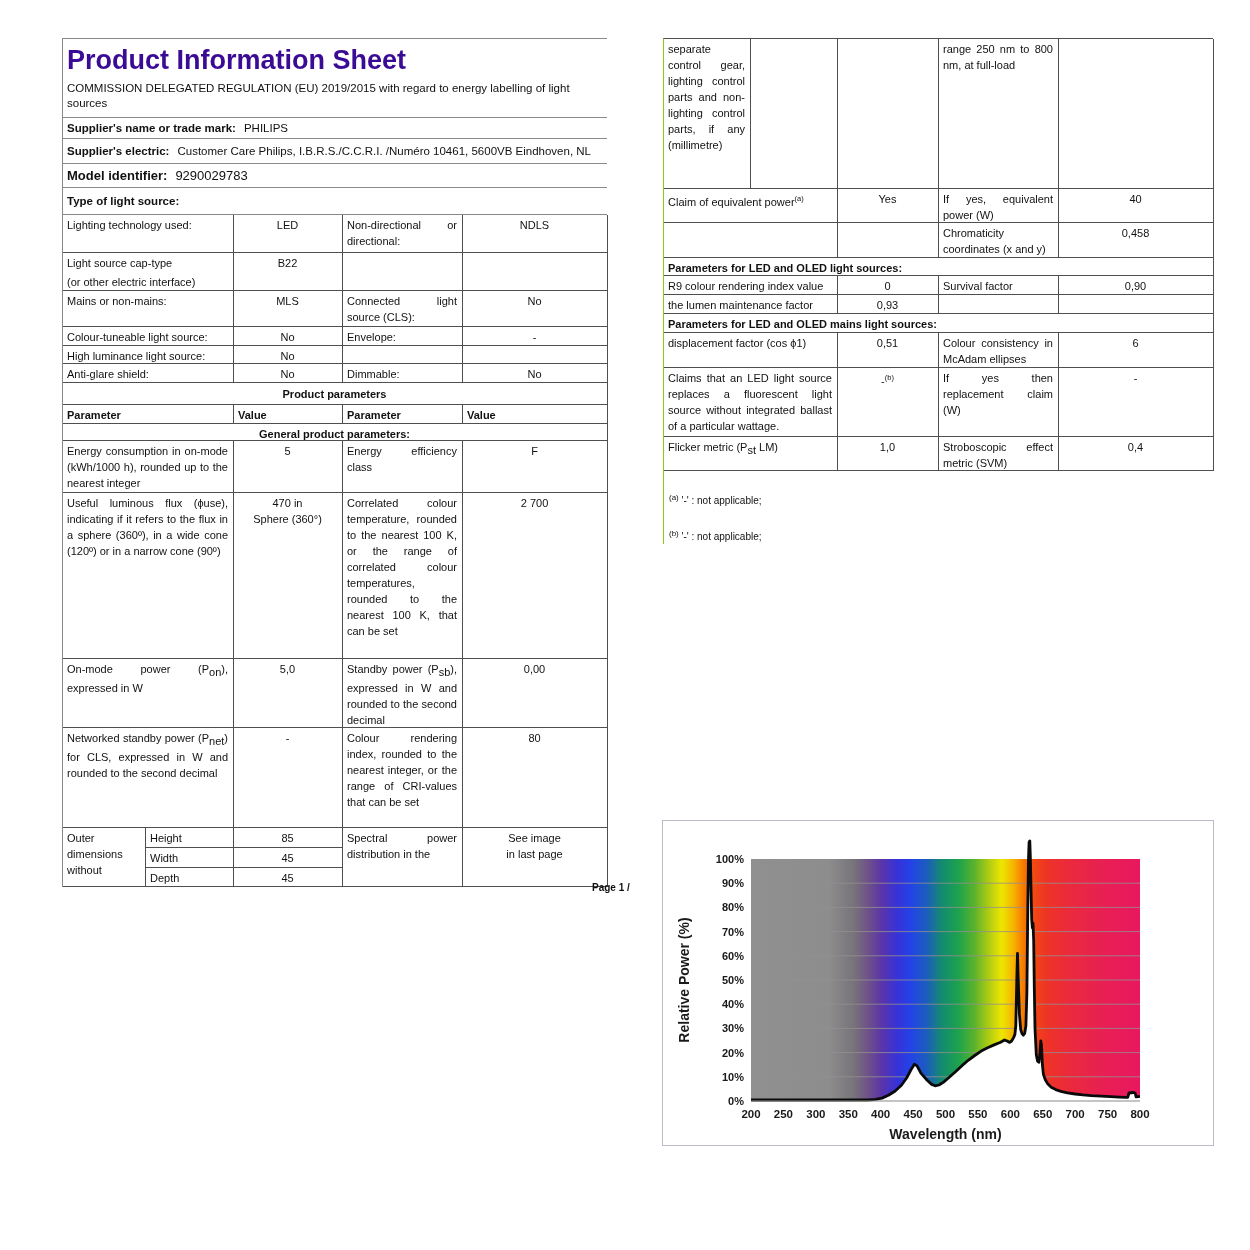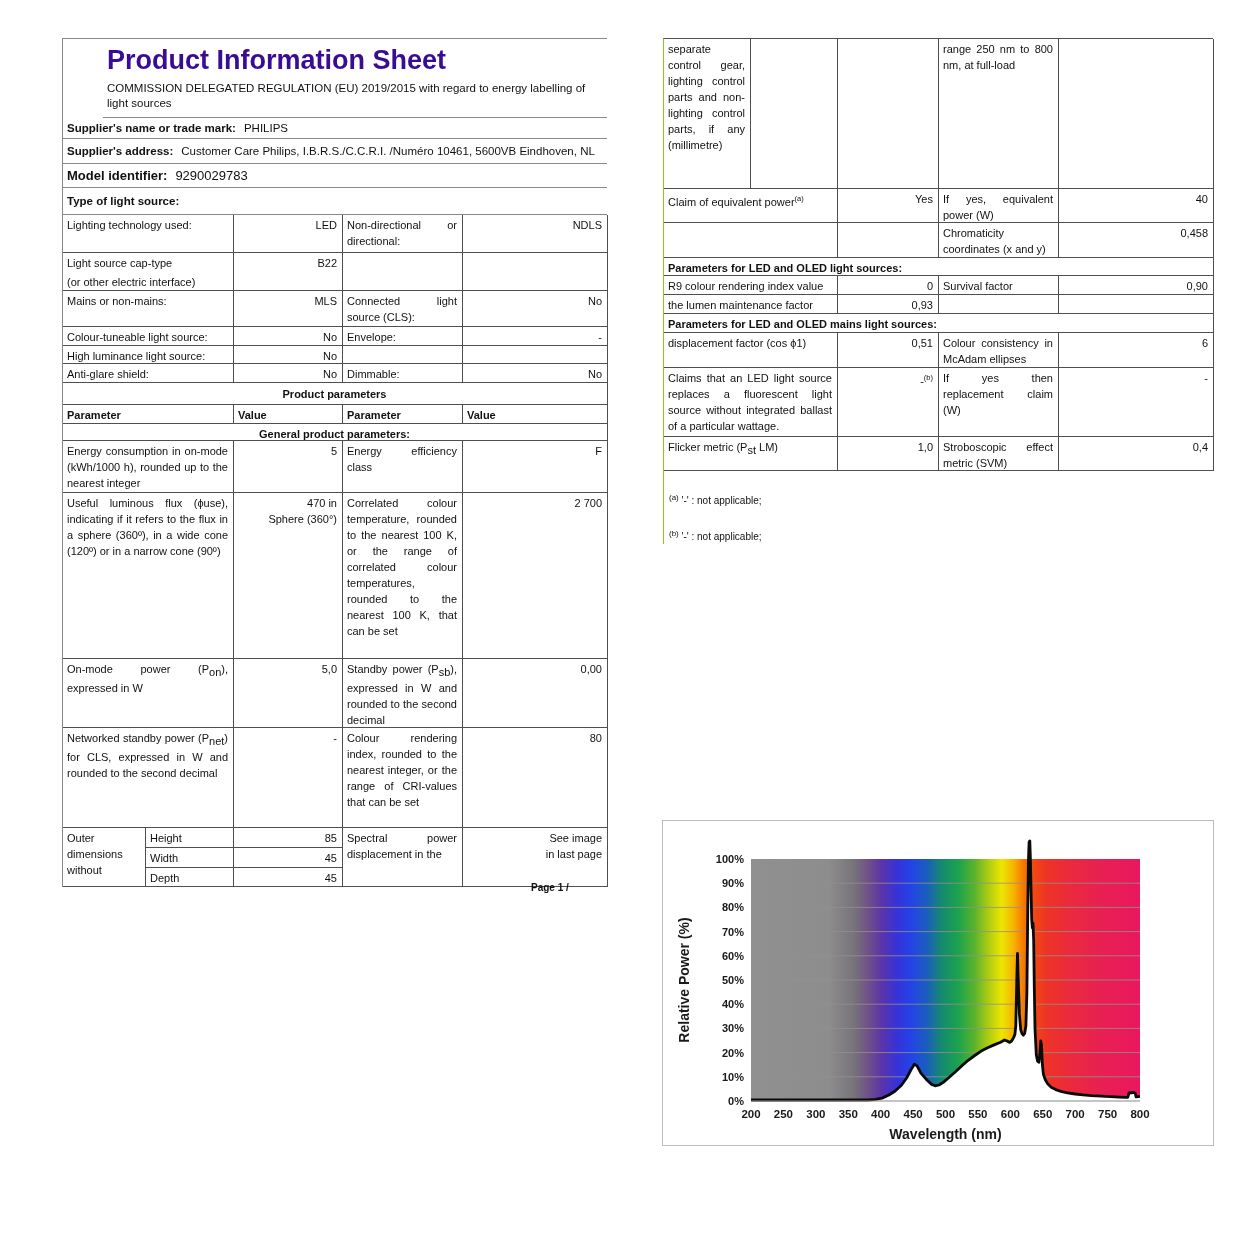--- a/index.html
+++ b/index.html
@@ -12,58 +12,58 @@
   .hdr-row { border-bottom:1px solid #8a8a8a; overflow:hidden; display:flex; align-items:center; white-space:nowrap; padding-left:4px; }
   .hdr-row b { margin-right:8px; }
   #title-block { display:block; padding:6px 4px 4px 4px; }
   h1 { font-size:27px; font-weight:700; color:#3a0b95; letter-spacing:0; line-height:30px; }
   .reg { font-size:11.5px; line-height:15px; margin-top:6px; color:#111; }
 
   .grid { display:grid; }
   .cell { border-right:1px solid #4f4f52; border-bottom:1px solid #4f4f52;
           font-size:11px; line-height:16px; padding:2px 5px 1px 4px; overflow:hidden; }
   .p { text-align:justify; }
-  .v { text-align:right; }
+  .v { text-align:center; }
   .c { text-align:center; font-weight:700; }
   .bh { font-weight:700; }
   sub { font-size:11px; }
   sup { font-size:7.5px; }
 
   #left-table { grid-template-columns:171px 109px 120px 145px;
     grid-template-rows:38px 38px 36px 19px 18px 19px 22px 19px 17px 52px 166px 69px 100px; }
   #outer-dims { grid-template-columns:83px 88px 109px 120px 145px; grid-template-rows:20px 20px 19px; }
 
   
   #right-page { left:663px; top:38px; width:550px; border-left:1px solid #84cc16; border-top:1px solid #4f4f52; }
   #right-table { grid-template-columns:174px 101px 120px 155px;
     grid-template-rows:34px 35px 18px 19px 19px 19px 35px 69px 34px; }
   #right-row1 { grid-template-columns:87px 87px 101px 120px 155px; grid-template-rows:150px; }
 
   .footnote { font-size:10px; line-height:13px; margin-top:20px; padding-left:5px; }
   .footnote sup { font-size:8px; }
 
-  #page-num { left:531px; top:882px; font-size:10px; font-weight:600; }
+  #page-num { left:592px; top:882px; font-size:10px; font-weight:600; }
 
   
   #chart-box { left:662px; top:820px; width:552px; height:326px; border:1px solid #b8bcc4; background:#fff; }
 </style>
 </head>
 <body>
 
 <div id="left-page" class="abs">
-  <div id="title-block" class="hdr-row" style="height:79px; align-items:flex-start; flex-direction:column; white-space:normal;margin-left:40px;">
+  <div id="title-block" class="hdr-row" style="height:79px; align-items:flex-start; flex-direction:column; white-space:normal;">
     <h1>Product Information Sheet</h1>
     <div class="reg">COMMISSION DELEGATED REGULATION (EU) 2019/2015 with regard to energy labelling of light sources</div>
   </div>
   <div class="hdr-row" style="height:21px; font-size:11.5px;">
     <b>Supplier's name or trade mark:</b>
     <span>PHILIPS</span>
   </div>
   <div class="hdr-row" style="height:25px; font-size:11.5px;">
-    <b>Supplier's address:</b>
+    <b>Supplier's electric:</b>
     <span>Customer Care Philips, I.B.R.S./C.C.R.I. /Numéro 10461, 5600VB Eindhoven, NL</span>
   </div>
   <div class="hdr-row" style="height:24px; font-size:13px;">
     <b>Model identifier:</b>
     <span>9290029783</span>
   </div>
   <div class="hdr-row" style="height:27px; font-size:11.5px;">
     <b>Type of light source:</b>
   </div>
 
@@ -132,21 +132,21 @@
     <div class="cell p"><span>Networked standby power (P</span><sub>net</sub><span>) for CLS, expressed in W and rounded to the second decimal</span></div>
     <div class="cell v">-</div>
     <div class="cell p">Colour rendering index, rounded to the nearest integer, or the range of CRI-values that can be set</div>
     <div class="cell v">80</div>
   </div>
 
   <div id="outer-dims" class="grid">
     <div class="cell p" style="grid-row:span 3;">Outer dimensions without</div>
     <div class="cell">Height</div>
     <div class="cell v">85</div>
-    <div class="cell p" style="grid-row:span 3;">Spectral power displacement in the</div>
+    <div class="cell p" style="grid-row:span 3;">Spectral power distribution in the</div>
     <div class="cell v" style="grid-row:span 3;">
       <span style="display:block">See image</span>
       <span style="display:block">in last page</span>
     </div>
     <div class="cell">Width</div>
     <div class="cell v">45</div>
     <div class="cell">Depth</div>
     <div class="cell v">45</div>
   </div>
 </div>

